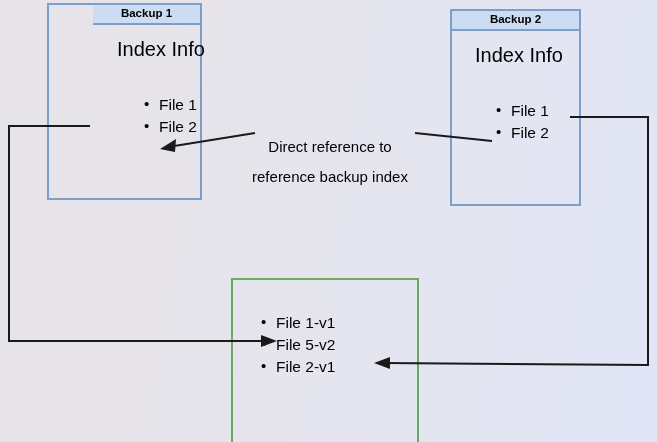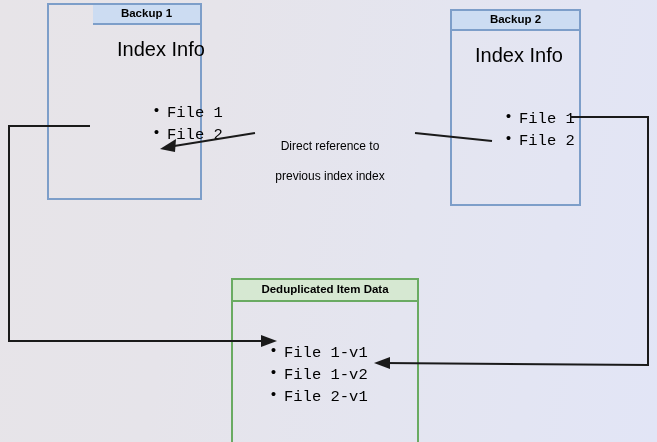--- a/index.html
+++ b/index.html
@@ -64,24 +64,23 @@
 
   
   .index-label {
     position: absolute;
     font-size: 20px;
     color: #000;
     white-space: nowrap;
   }
   .file-list {
     position: absolute;
-    margin: 8px;
+    margin: 0;
     padding: 0;
     list-style: none;
-    font-family: Liberation Mono, monospace;
   }
   .file-list li {
     font-size: 15.5px;
     color: #000;
     line-height: 22px;
     white-space: nowrap;
     position: relative;
     padding-left: 15px;
   }
   .file-list li::before {
@@ -90,21 +89,21 @@
     left: 0;
     top: -1px;
     font-size: 15px;
     line-height: 22px;
   }
 
   
   .caption {
     position: absolute;
     text-align: center;
-    font-size: 12px;
+    font-size: 15px;
     line-height: 15px;
     color: #000;
     white-space: pre-line;
   }
 
   
   #connectors {
     position: absolute;
     left: 0;
     top: 0;
@@ -140,33 +139,32 @@
     <div class="box-body">
       <div class="index-label" style="left:23px; top:13px;">Index Info</div>
       <ul class="file-list" style="left:44px; top:69px;">
         <li>File 1</li>
         <li>File 2</li>
       </ul>
     </div>
   </div>
 
   <div class="box green" style="left:231px; top:278px; width:188px; height:166px;">
-    <div class="box-header">Deduplicated Item Data</div>
     <div class="box-body">
       <ul class="file-list" style="left:28px; top:32px;">
         <li>File 1-v1</li>
-        <li>File 1-v2</li>
+        <li>File 5-v2</li>
         <li>File 2-v1</li>
       </ul>
     </div>
   </div>
 
   <div class="caption" style="left:249px; top:124px; width:162px;">
     <div>Direct reference to</div>
-    <div>previous index index</div>
+    <div>reference backup index</div>
   </div>
 
   <svg id="connectors" viewBox="0 0 657 442" width="657" height="442">
 
     <line x1="492" y1="141" x2="415" y2="133"></line>
 
     <line x1="255" y1="133" x2="168" y2="147"></line>
     <polygon class="arrowhead" points="160,149 176,139 175,152"></polygon>
 
     <polyline points="90,126 9,126 9,341 268,341"></polyline>

